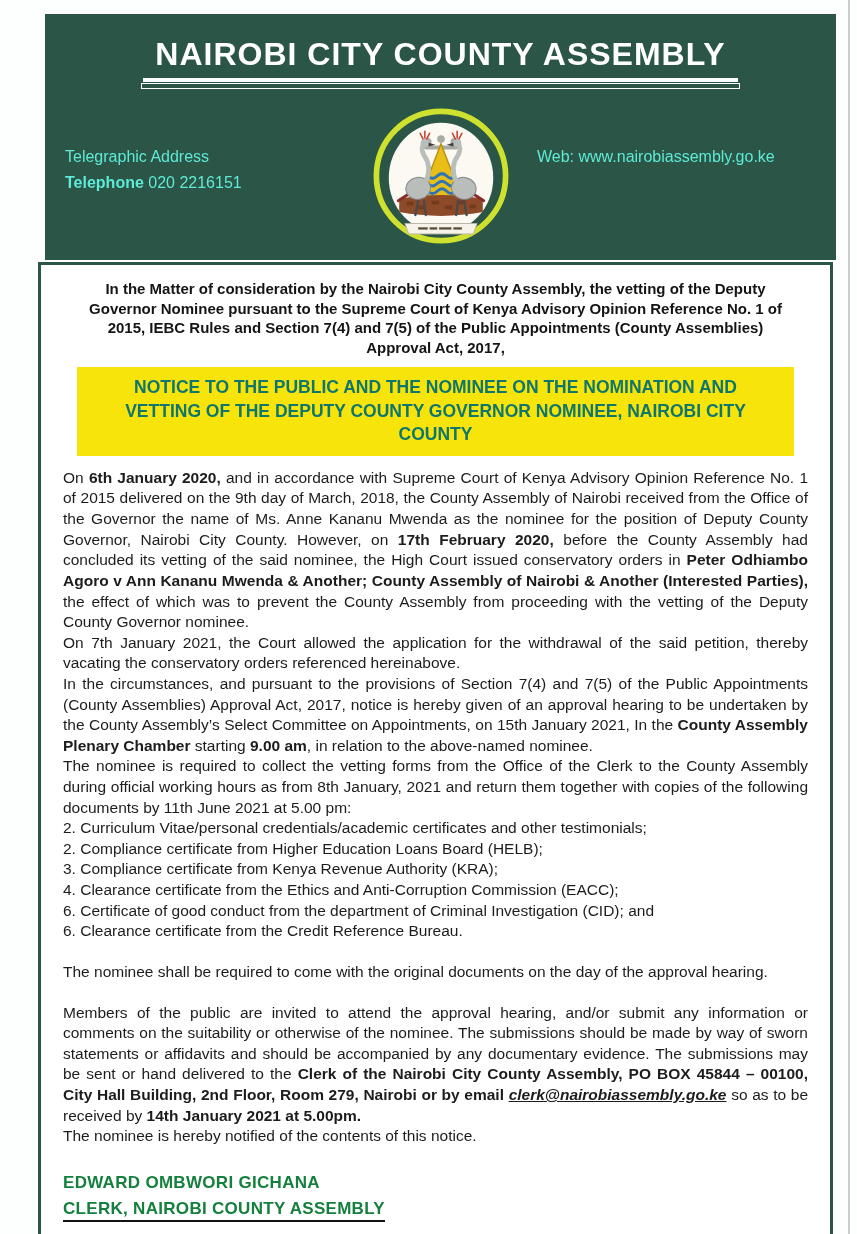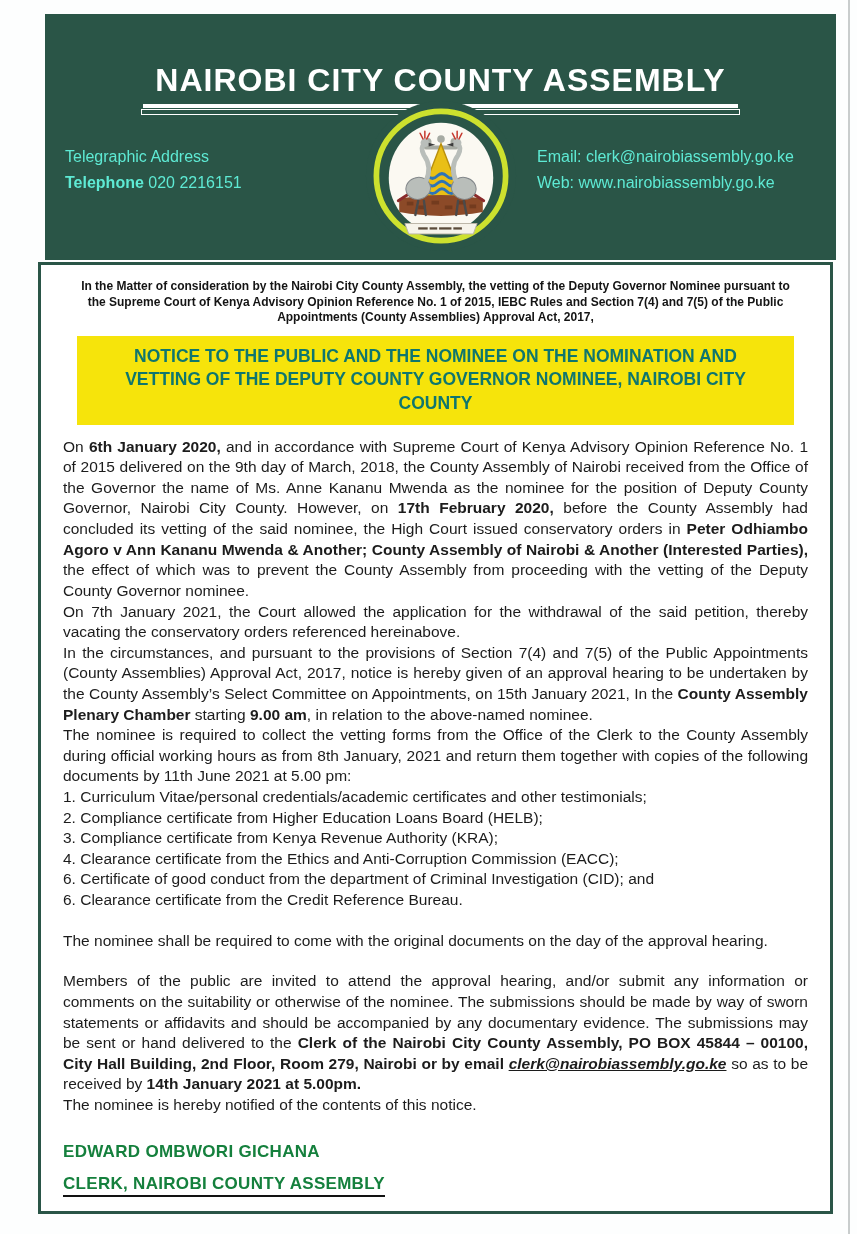--- a/index.html
+++ b/index.html
@@ -10,46 +10,46 @@
   }
   *{margin:0;padding:0;box-sizing:border-box;}
   body{width:857px;height:1234px;background:#ffffff;font-family:"Liberation Sans",sans-serif;position:relative;}
   .page{position:absolute;inset:0;background:#fdfefe;overflow:hidden;}
   .scan-edge{position:absolute;top:0;bottom:0;right:7px;width:2px;background:#c9cdcd;}
 
   
   .header{position:absolute;left:45px;top:14px;width:791px;height:246px;background:var(--green);}
   .title-wrap{text-align:center;padding-top:22px;}
   .header-title{display:inline-block;color:#fff;font-size:32px;font-weight:bold;letter-spacing:1px;
-    padding:0 12px 5px;border-bottom:4px solid #fff;position:relative;white-space:nowrap;margin-top:26px;}
+    padding:0 12px 5px;border-bottom:4px solid #fff;position:relative;white-space:nowrap;}
   .header-title::after{content:"";position:absolute;left:-2px;right:-2px;bottom:-11px;height:4px;
     border:1px solid #fff;}
   .contact{position:absolute;color:#5eead4;font-size:16px;line-height:1.6;}
   .contact-left{left:20px;top:130px;}
   .contact-right{left:492px;top:130px;}
   .b{font-weight:bold;}
   .i{font-style:italic;}
   .u{text-decoration:underline;}
   .crest{position:absolute;left:50%;top:86px;transform:translateX(-50%);}
 
   
   .doc{position:absolute;left:38px;top:262px;width:795px;min-height:916px;background:#fff;
     border:3px solid var(--green);padding:8px 22px 14px;}
-  .intro{width:97%;margin:6px auto 8px;text-align:center;font-weight:bold;font-size:12px;
+  .intro{width:97%;margin:6px auto 8px;text-align:center;font-weight:bold;font-size:15px;
     line-height:1.3;color:#141414;}
   .notice-heading{margin:10px 14px 12px;background:var(--yellow);padding:9px 22px;text-align:center;
     font-weight:bold;font-size:17.5px;line-height:1.35;color:#0f766e;}
   .bodytext{font-size:15.5px;line-height:1.33;color:var(--ink);}
   .bodytext p{text-align:justify;}
   .list-line{text-align:left;}
   .gap{height:20px;}
   .signature{margin-top:26px;color:#15803d;}
   .sig-name{font-size:17px;font-weight:bold;letter-spacing:.3px;}
   .sig-role{font-size:17px;font-weight:bold;letter-spacing:.3px;display:inline-block;
-    border-bottom:2px solid #121212;padding-bottom:1px;margin-top:12px;}
+    border-bottom:2px solid #121212;padding-bottom:1px;margin-top:6px;}
 </style>
 </head>
 <body>
 
 <div class="page">
   <div class="scan-edge"></div>
 
   <div class="header">
     <div class="title-wrap">
       <span class="header-title">NAIROBI CITY COUNTY ASSEMBLY</span>
@@ -116,39 +116,38 @@
       <path d="M42,130 L118,130 L114,141 L46,141 Z" fill="#f6f3ea" stroke="#b9b3a4" stroke-width="1"></path>
       <g fill="#5a4a3a">
         <rect x="56" y="134" width="10" height="2.4"></rect>
           <rect x="68" y="134" width="8" height="2.4"></rect>
         <rect x="78" y="134" width="13" height="2.4"></rect>
           <rect x="93" y="134" width="9" height="2.4"></rect>
       </g>
     </svg>
 
     <div class="contact contact-right">
-      <div>Email: clerk@nairobiassembly.go.ke</div>
       <div>Web: www.nairobiassembly.go.ke</div>
     </div>
   </div>
 
   <div class="doc">
 
     <div class="intro"><span class="b">In the Matter of consideration by the Nairobi City County Assembly, the vetting of the Deputy Governor Nominee pursuant to the Supreme Court of Kenya Advisory Opinion Reference No. 1 of 2015, IEBC Rules and Section 7(4) and 7(5) of the Public Appointments (County Assemblies) Approval Act, 2017,</span></div>
 
     <div class="notice-heading">NOTICE TO THE PUBLIC AND THE NOMINEE ON THE NOMINATION AND VETTING OF THE DEPUTY COUNTY GOVERNOR NOMINEE, NAIROBI CITY COUNTY</div>
 
     <div class="bodytext">
       <p><span>On </span><span class="b">6th January 2020,</span><span> and in accordance with Supreme Court of Kenya Advisory Opinion Reference No. 1 of 2015 delivered on the 9th day of March, 2018, the County Assembly of Nairobi received from the Office of the Governor the name of Ms. Anne Kananu Mwenda as the nominee for the position of Deputy County Governor, Nairobi City County. However, on </span><span class="b">17th February 2020,</span><span> before the County Assembly had concluded its vetting of the said nominee, the High Court issued conservatory orders in </span><span class="b">Peter Odhiambo Agoro v Ann Kananu Mwenda &amp; Another; County Assembly of Nairobi &amp; Another (Interested Parties),</span><span> the effect of which was to prevent the County Assembly from proceeding with the vetting of the Deputy County Governor nominee.</span></p>
       <p>On 7th January 2021, the Court allowed the application for the withdrawal of the said petition, thereby vacating the conservatory orders referenced hereinabove.</p>
       <p><span>In the circumstances, and pursuant to the provisions of Section 7(4) and 7(5) of the Public Appointments (County Assemblies) Approval Act, 2017, notice is hereby given of an approval hearing to be undertaken by the County Assembly’s Select Committee on Appointments, on 15th January 2021, In the </span><span class="b">County Assembly Plenary Chamber</span><span> starting </span><span class="b">9.00 am</span><span>, in relation to the above-named nominee.</span></p>
       <p>The nominee is required to collect the vetting forms from the Office of the Clerk to the County Assembly during official working hours as from 8th January, 2021 and return them together with copies of the following documents by 11th June 2021 at 5.00 pm:</p>
 
       <div>
-          <div class="list-line">1. Curriculum Vitae/personal credentials/academic certificates and other   testimonials;</div>
+          <div class="list-line">2. Curriculum Vitae/personal credentials/academic certificates and other   testimonials;</div>
           <div class="list-line">2. Compliance certificate from Higher Education Loans Board (HELB);</div>
           <div class="list-line">3. Compliance certificate from Kenya Revenue Authority (KRA);</div>
           <div class="list-line">4. Clearance certificate from the Ethics and Anti-Corruption Commission (EACC);</div>
           <div class="list-line">6. Certificate of good conduct from the department of Criminal Investigation (CID); and</div>
           <div class="list-line">6. Clearance certificate from the Credit Reference Bureau.</div>
         </div>
 
       <div class="gap"></div>
       <p>The nominee shall be required to come with the original documents on the day of the approval hearing.</p>
       <div class="gap"></div>

